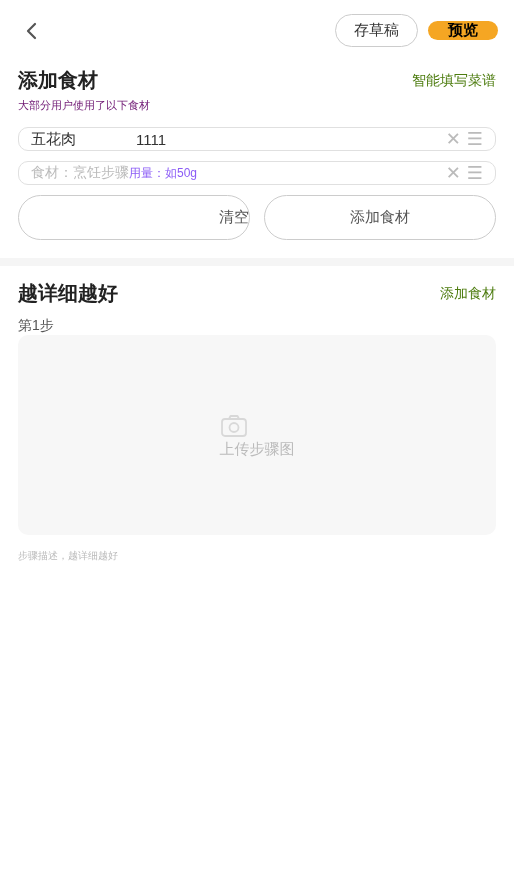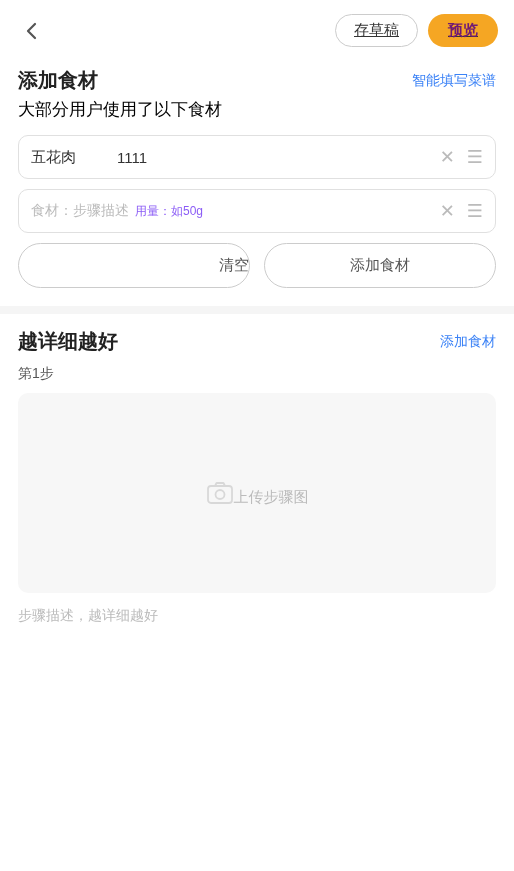--- a/index.html
+++ b/index.html
@@ -23,38 +23,38 @@
       width: 32px;
       height: 32px;
       display: flex;
       align-items: center;
       justify-content: center;
       cursor: pointer;
     }
     .header-actions {
       display: flex;
       gap: 10px;
-      text-decoration: underline;
+      align-items: center;
     }
     .btn-draft {
       border: 1.5px solid #ccc;
       border-radius: 20px;
       padding: 6px 18px;
       background: #fff;
       font-size: 15px;
       color: #333;
       cursor: pointer;
     }
     .btn-preview {
       border: none;
       border-radius: 20px;
       padding: 0 20px;
       background: #f5a623;
       font-size: 15px;
-      color: #701a75;
+      color: #000000;
       font-weight: 600;
       cursor: pointer;
     }
 
     
     .section {
       padding: 10px 18px 0 18px;
     }
 
     .section-header {
@@ -63,49 +63,49 @@
       justify-content: space-between;
       margin-bottom: 4px;
     }
     .section-title {
       font-size: 20px;
       font-weight: 700;
       color: #222;
     }
     .section-action {
       font-size: 14px;
-      color: #3b82f6;
+      color: #4d7c0f;
       cursor: pointer;
     }
     .section-subtitle {
-      font-size: 17px;
-      color: #000000;
+      font-size: 11px;
+      color: #701a75;
       margin-bottom: 14px;
     }
 
     
     .ingredient-row {
       display: flex;
       align-items: center;
       border: 1.5px solid #e0e0e0;
       border-radius: 10px;
-      padding: 10px 12px;
+      padding: 0 12px;
       margin-bottom: 10px;
       background: #fff;
-      gap: 6px;
     }
     .ingredient-name {
       font-size: 15px;
       color: #333;
       min-width: 80px;
     }
     .ingredient-amount {
       flex: 1;
       font-size: 15px;
       color: #333;
+      margin-left: 25px;
     }
     .ingredient-name-placeholder {
       font-size: 14px;
       color: #bbb;
       min-width: 90px;
     }
     .ingredient-amount-placeholder {
       flex: 1;
       font-size: 12px;
       color: #8b5cf6;
@@ -160,49 +160,49 @@
     }
 
     
     .steps-section {
       padding: 14px 18px 0 18px;
     }
 
     .step-label {
       font-size: 14px;
       color: #555;
-      margin-bottom: 10px;
     }
 
     .step-upload-area {
       background: #f7f7f7;
       border-radius: 10px;
       min-height: 200px;
       display: flex;
       flex-direction: column;
       align-items: center;
       justify-content: center;
       cursor: pointer;
       margin-bottom: 0;
     }
     .upload-icon-wrap {
       display: flex;
-      align-items: flex-end;
-      color: #bbb;
-      font-size: 15px;
+      align-items: flex-start;
+      color: #bbb;
+      font-size: 15px;
+      flex-direction: column;
     }
     .upload-icon-svg {
       width: 28px;
       height: 28px;
       opacity: 0.5;
     }
 
     .step-description {
       padding: 14px 18px 10px 18px;
-      font-size: 14px;
+      font-size: 10px;
       color: #bbb;
     }
   </style>
 </head>
 <body>
 
 <div class="header">
   <div class="back-btn">
     <svg width="18" height="18" viewBox="0 0 18 18" fill="none">
       <polyline points="12,2 5,9 12,16" stroke="#555" stroke-width="2.2" stroke-linecap="round" stroke-linejoin="round" fill="none"></polyline>
@@ -222,21 +222,21 @@
   <div class="section-subtitle">大部分用户使用了以下食材</div>
 
   <div class="ingredient-row">
     <span class="ingredient-name">五花肉</span>
     <span class="ingredient-amount">1111</span>
     <span class="row-icon">✕</span>
     <span class="row-icon-divider">☰</span>
   </div>
 
   <div class="ingredient-row">
-    <span class="ingredient-name-placeholder">食材：步骤描述</span>
+    <span class="ingredient-name-placeholder">食材：烹饪步骤</span>
     <span class="ingredient-amount-placeholder">用量：如50g</span>
     <span class="row-icon">✕</span>
     <span class="row-icon-divider">☰</span>
   </div>
 
   <div class="buttons-row">
     <button class="btn-clear">清空</button>
     <button class="btn-add-ingredient">添加食材</button>
   </div>
 </div>

